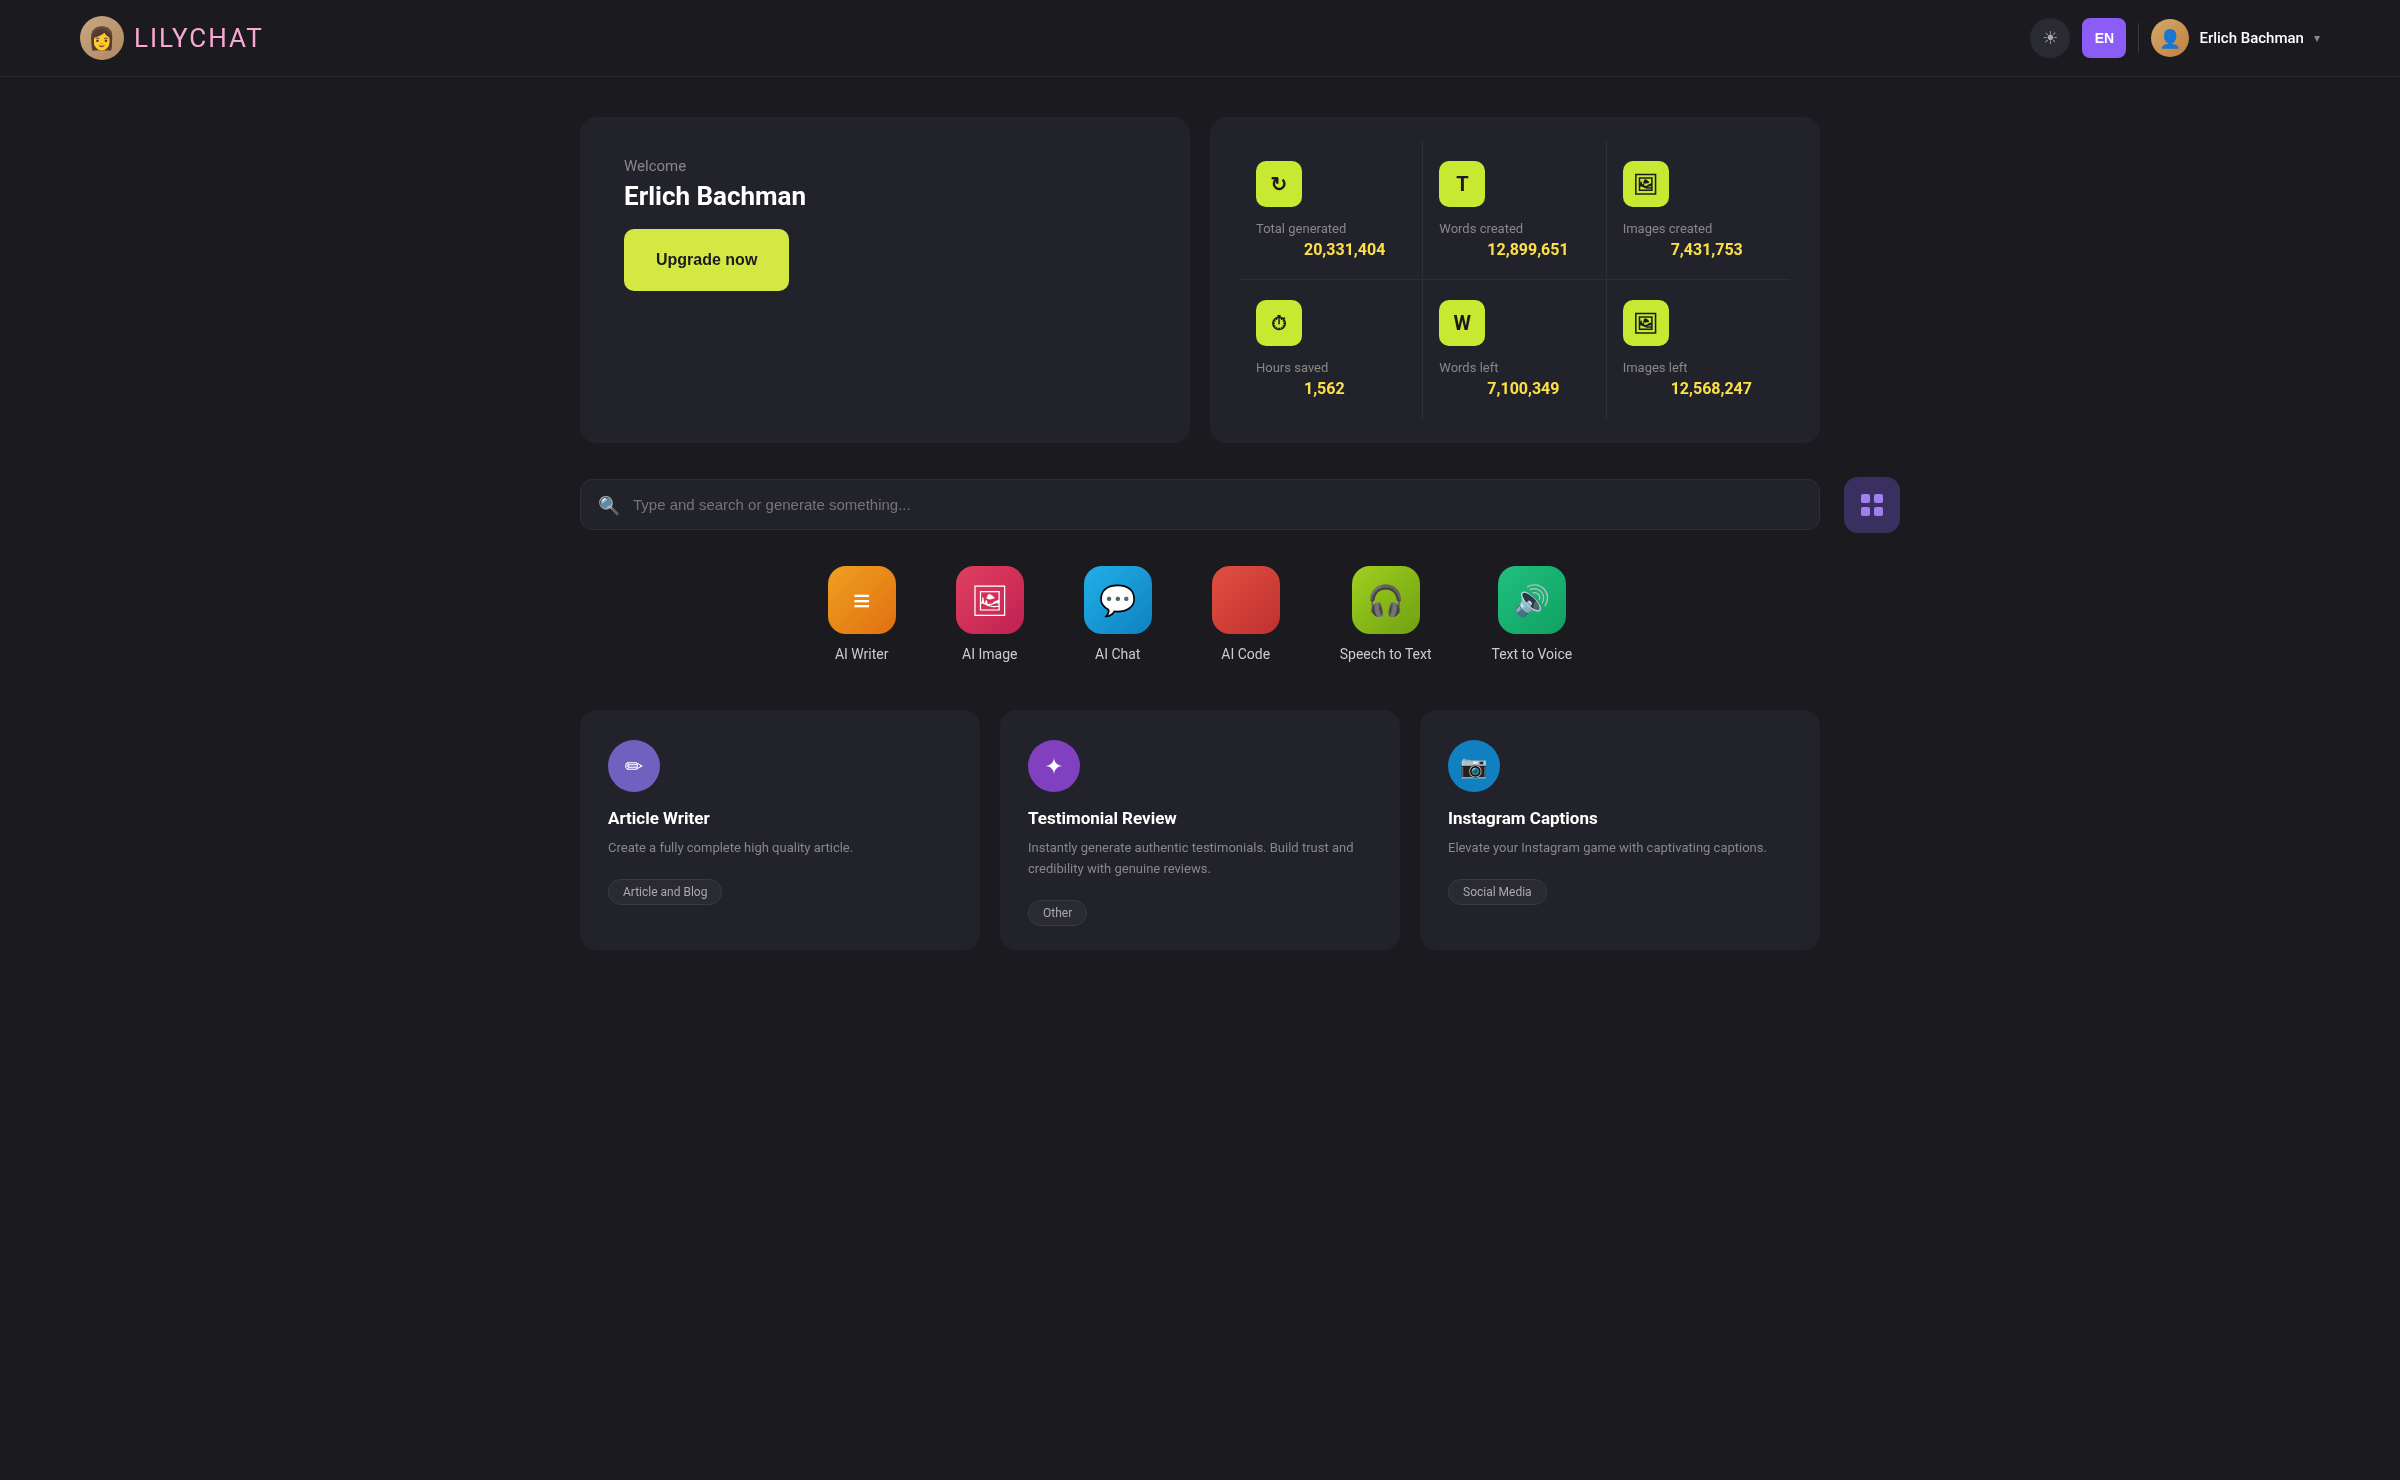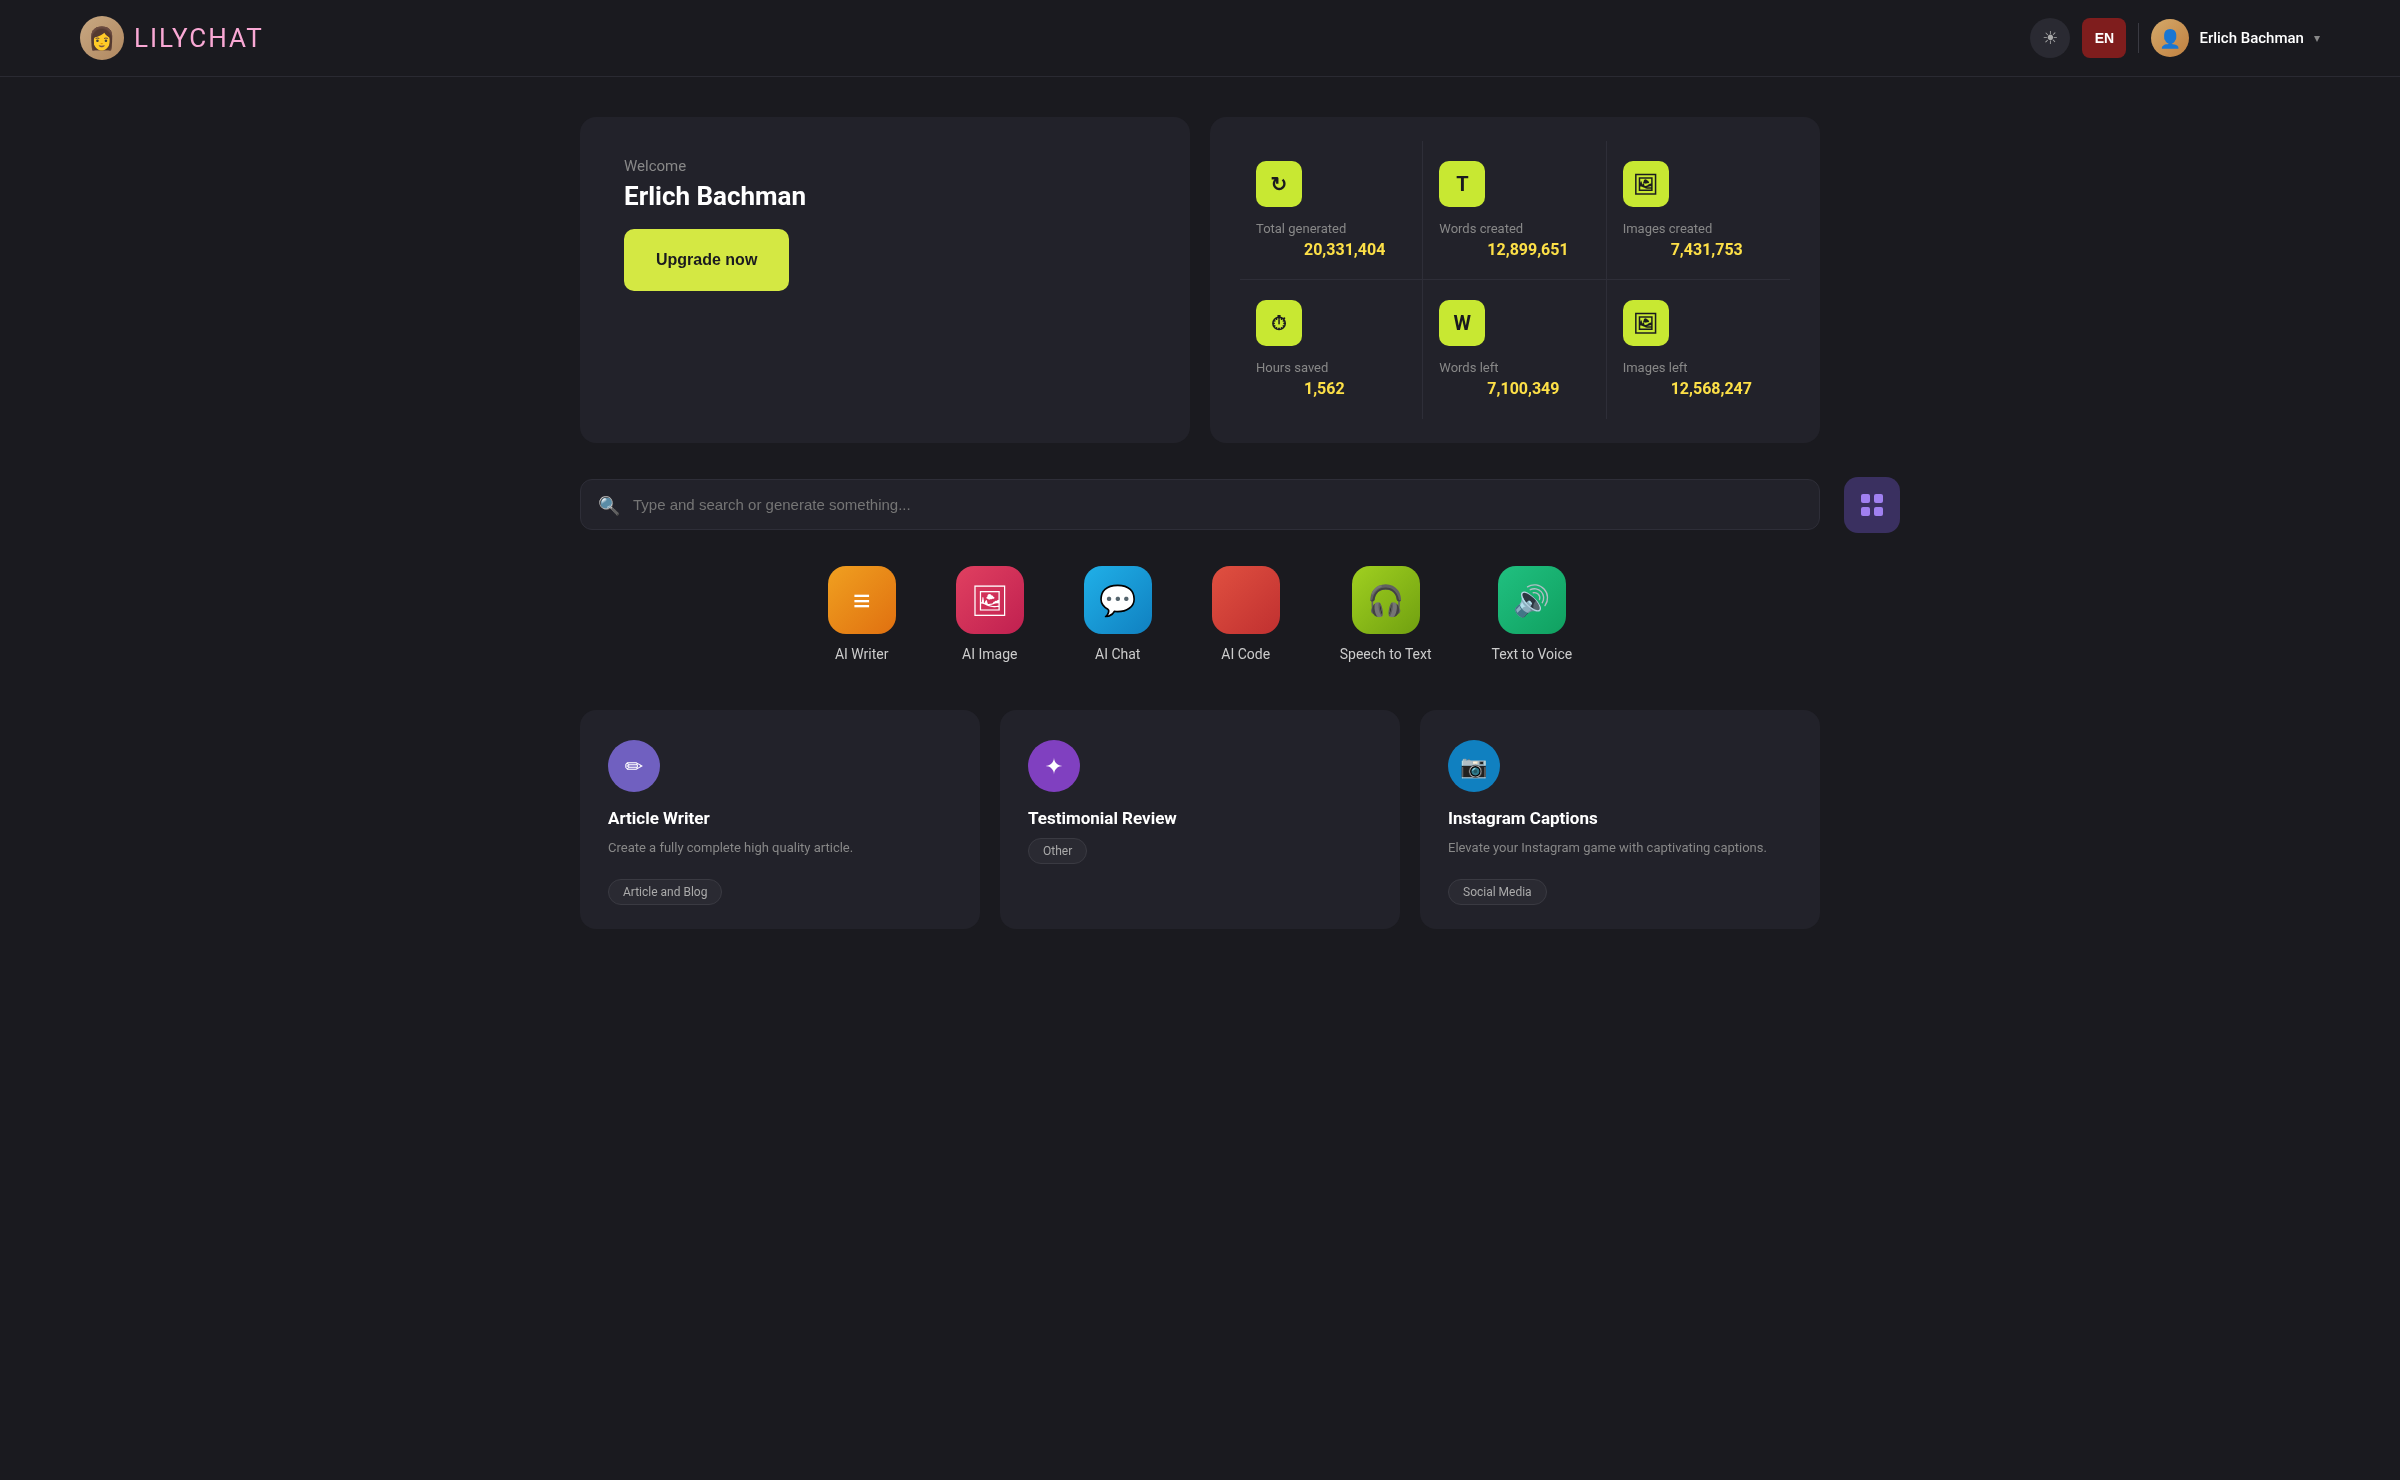--- a/index.html
+++ b/index.html
@@ -55,21 +55,21 @@
       display: flex;
       align-items: center;
       justify-content: center;
       color: #aaa;
       font-size: 18px;
     }
     .lang-btn {
       width: 44px;
       height: 40px;
       border-radius: 8px;
-      background: #7f1d1d;
+      background: #8b5cf6;
       border: none;
       cursor: pointer;
       color: #fff;
       font-size: 14px;
       font-weight: 600;
     }
     .divider-v {
       width: 1px;
       height: 30px;
       background: #3a3a42;
@@ -433,20 +433,21 @@
 
     <div class="recent-card">
     <div class="recent-card-icon rci-purple">✏</div>
     <div class="recent-card-title">Article Writer</div>
     <div class="recent-card-desc">Create a fully complete high quality article.</div>
     <span class="recent-card-tag">Article and Blog</span>
   </div>
         <div class="recent-card">
     <div class="recent-card-icon rci-violet">✦</div>
     <div class="recent-card-title">Testimonial Review</div>
+    <div class="recent-card-desc">Instantly generate authentic testimonials. Build trust and credibility with genuine reviews.</div>
     <span class="recent-card-tag">Other</span>
   </div>
         <div class="recent-card">
     <div class="recent-card-icon rci-blue">📷</div>
     <div class="recent-card-title">Instagram Captions</div>
     <div class="recent-card-desc">Elevate your Instagram game with captivating captions.</div>
     <span class="recent-card-tag">Social Media</span>
   </div>
       </div>
   </div>

